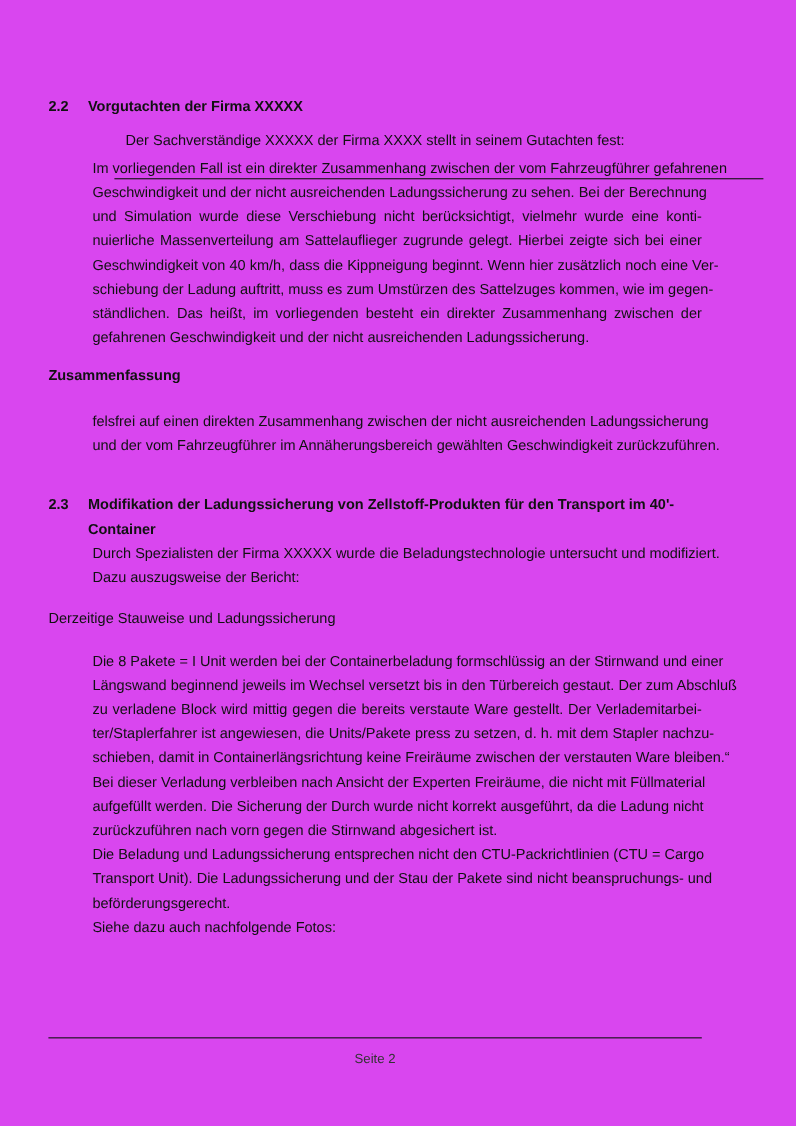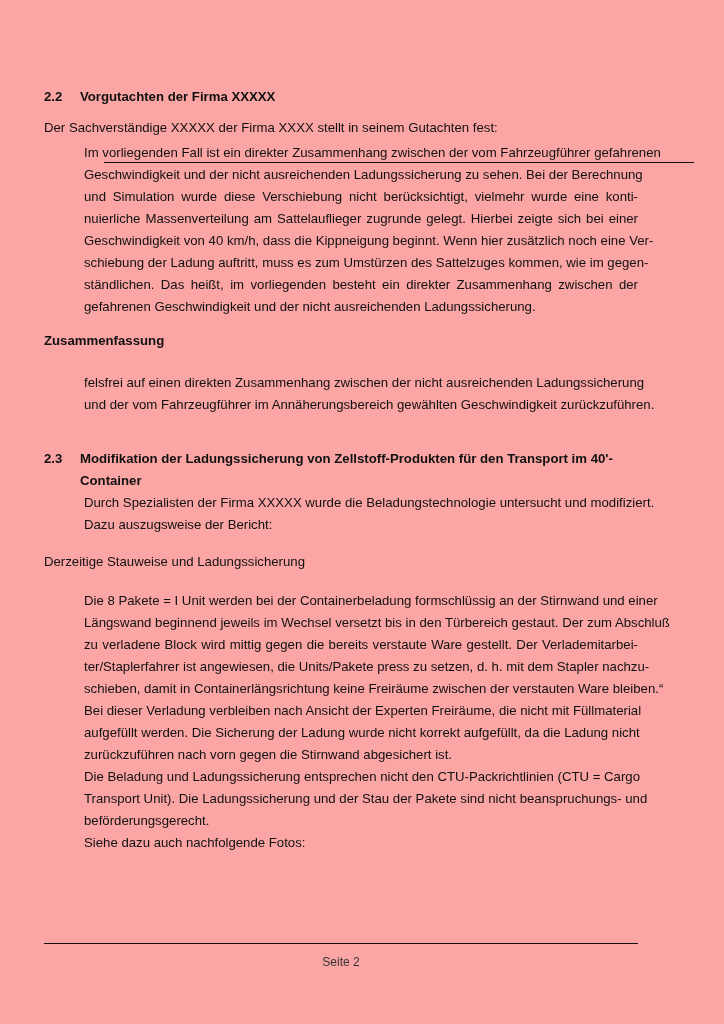--- a/index.html
+++ b/index.html
@@ -1,39 +1,39 @@
 <!DOCTYPE html>
 <html><head>
 <meta charset="utf-8">
 <style>
   html, body { margin: 0; padding: 0; background: #ffffff; }
   body { width: 724px; height: 1024px; position: relative; overflow: hidden;
          font-family: "Liberation Sans", sans-serif; color: #111111; }
-  .page { position: absolute; left: 0; top: 0; width: 724px; height: 1024px; background: #fca5a5; }
+  .page { position: absolute; left: 0; top: 0; width: 724px; height: 1024px; background: #d946ef; }
   .block { position: absolute; left: 44px; width: 594px; font-size: 13.2px; line-height: 22px; }
   .line { display: block; text-align: justify; text-align-last: justify; white-space: nowrap; margin-left: 40px; }
   .line.last { text-align-last: left; }
   .b { font-weight: normal; }
   .heading { position: absolute; left: 44px; font-size: 13.2px; font-weight: bold; line-height: 22px; }
   .heading .num { display: inline-block; width: 36px; }
   .heading .cont { padding-left: 36px; display: block; }
   .overlay-line { position: absolute; left: 104px; top: 162px; width: 590px; height: 0; border-top: 1.3px solid #111; }
   .footer-line { position: absolute; left: 44px; top: 943px; width: 594px; height: 0; border-top: 1.5px solid #111; }
   .footer { position: absolute; left: 44px; top: 955px; width: 594px; text-align: center; font-size: 12px; color: #333; }
 </style>
 </head>
 <body>
 
 <div class="page">
 
   <div class="heading" style="top:86px;">
     <span class="num">2.2</span><span>Vorgutachten der Firma XXXXX</span>
   </div>
 
-  <div class="block" style="top:117px;">Der Sachverständige XXXXX der Firma XXXX stellt in seinem Gutachten fest:</div>
+  <div class="block" style="top:117px;text-align:center;">Der Sachverständige XXXXX der Firma XXXX stellt in seinem Gutachten fest:</div>
 
   <div class="block" id="quote-block" style="top:142px;">
       <span class="line last"><span>Im vorliegenden Fall ist ein direkter Zusammenhang zwischen der vom Fahrzeugführer gefahrenen</span></span>
       <span class="line"><span>Geschwindigkeit und der nicht ausreichenden Ladungssicherung zu sehen. </span><span class="b">Bei der Berechnung</span></span>
       <span class="line"><span class="b">und Simulation wurde diese Verschiebung nicht berücksichtigt, vielmehr wurde eine konti-</span></span>
       <span class="line"><span class="b">nuierliche Massenverteilung am Sattelauflieger zugrunde gelegt</span><span>. Hierbei zeigte sich bei einer</span></span>
       <span class="line"><span>Geschwindigkeit von 40 km/h, dass die Kippneigung beginnt. Wenn hier zusätzlich noch eine Ver-</span></span>
       <span class="line"><span>schiebung der Ladung auftritt, muss es zum Umstürzen des Sattelzuges kommen, wie im gegen-</span></span>
       <span class="line"><span>ständlichen. </span><span class="b">Das heißt, im vorliegenden besteht ein direkter Zusammenhang zwischen der</span></span>
       <span class="line last"><span class="b">gefahrenen Geschwindigkeit und der nicht ausreichenden Ladungssicherung.</span></span>
@@ -60,21 +60,21 @@
 
   <div class="block" style="top:551px;">Derzeitige Stauweise und Ladungssicherung</div>
 
   <div class="block" id="body23-block" style="top:590px;">
       <span class="line">Die 8 Pakete = I Unit werden bei der Containerbeladung formschlüssig an der Stirnwand und einer</span>
       <span class="line">Längswand beginnend jeweils im Wechsel versetzt bis in den Türbereich gestaut. Der zum Abschluß</span>
       <span class="line">zu verladene Block wird mittig gegen die bereits verstaute Ware gestellt. Der Verlademitarbei-</span>
       <span class="line">ter/Staplerfahrer ist angewiesen, die Units/Pakete press zu setzen, d. h. mit dem Stapler nachzu-</span>
       <span class="line last">schieben, damit in Containerlängsrichtung keine Freiräume zwischen der verstauten Ware bleiben.“</span>
       <span class="line">Bei dieser Verladung verbleiben nach Ansicht der Experten Freiräume, die nicht mit Füllmaterial</span>
-      <span class="line">aufgefüllt werden. Die Sicherung der Ladung wurde nicht korrekt aufgefüllt, da die Ladung nicht</span>
+      <span class="line">aufgefüllt werden. Die Sicherung der Durch wurde nicht korrekt ausgeführt, da die Ladung nicht</span>
       <span class="line last">zurückzuführen nach vorn gegen die Stirnwand abgesichert ist.</span>
       <span class="line">Die Beladung und Ladungssicherung entsprechen nicht den CTU-Packrichtlinien (CTU = Cargo</span>
       <span class="line">Transport Unit). Die Ladungssicherung und der Stau der Pakete sind nicht beanspruchungs- und</span>
       <span class="line last">beförderungsgerecht.</span>
       <span class="line last">Siehe dazu auch nachfolgende Fotos:</span>
     </div>
 
   <div class="footer-line"></div>
   <div class="footer">Seite 2</div>
 </div>

